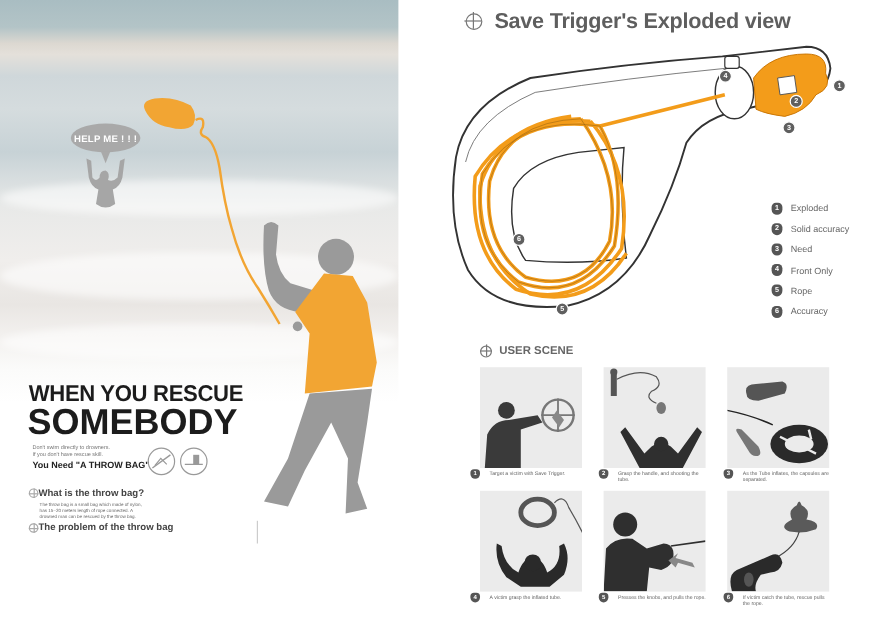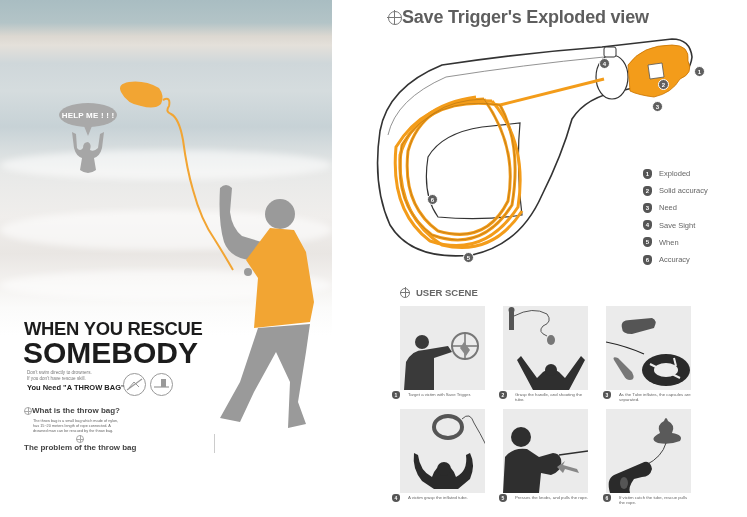--- a/index.html
+++ b/index.html
@@ -39,21 +39,21 @@
   .section-h .crossh::after { content:""; position:absolute; top:3px; left:-1px; height:1px; width:8px; background:#aaa; }
   .desc { position: absolute; left: 33px; top: 419px; font-size: 3.8px; color: #666; line-height: 4.8px; width: 90px; }
 
   .grad-bar { position: absolute; left: 24px; top: 505px; width: 176px; height: 3px; background: linear-gradient(90deg, #f0a020 0%, #d89a36 40%, #8a6a4a 75%, #222 100%); }
   .divider-v { position: absolute; left: 214px; top: 434px; width: 1px; height: 72px; background: #ccc; }
 
   .bullets { position: absolute; left: 229px; top: 455px; font-size: 3.8px; color: #666; line-height: 4.8px; list-style: none; width: 100px; }
   .tag { position: absolute; top: 490px; background: #999; color: #eee; font-size: 6.2px; font-weight: bold; text-align: center; display: flex; align-items: center; justify-content: center; line-height: 6.5px; }
 
   
-  .right-title { position: absolute; left: 388px; top: 7px; display: flex; align-items: center; gap: 0; }
+  .right-title { position: absolute; left: 388px; top: 7px; display: flex; align-items: center; gap: 10px; }
   .right-title .t { font-size: 18px; font-weight: bold; color: #5e5e5e; letter-spacing: -0.2px; }
   .cross-icon { width: 14px; height: 14px; border: 1.4px solid #777; border-radius: 50%; position: relative; }
   .cross-icon::before { content:""; position:absolute; left:5px; top:-2px; width:1.4px; height:14px; background:#777; }
   .cross-icon::after { content:""; position:absolute; top:5px; left:-2px; height:1.4px; width:14px; background:#777; }
 
   .legend { position: absolute; left: 643px; top: 165px; list-style: none; }
   .legend li { display: flex; align-items: center; height: 17.2px; font-size: 7.5px; color: #666; }
   .legend .num, .badge-num {
     display: inline-flex; align-items: center; justify-content: center;
     width: 9px; height: 10px; background: #555; color: #fff; font-size: 6px; font-weight: bold;
@@ -121,21 +121,21 @@
         <rect x="10" y="5" width="5" height="8" fill="#999"></rect>
       </svg>
   </div>
 
   <div class="section-h" style="top:406px;">
     <span class="crossh"></span>
     <span>What is the throw bag?</span>
   </div>
   <div class="desc">The throw bag is a small bag which made of nylon, has 15~20 meters length of rope connected. A drowned man can be rescued by the throw bag.</div>
 
-  <div class="section-h" style="top:435px;flex-direction:column;">
+  <div class="section-h" style="top:435px;">
     <span class="crossh"></span>
     <span>The problem of the throw bag</span>
   </div>
 
   <svg style="position:absolute;left:20px;top:450px;" width="180" height="54" viewBox="0 0 180 54">
     <g fill="#9a9a9a">
       <circle cx="8" cy="11" r="3.5"></circle>
         <text x="6.5" y="13" font-size="4" fill="#fff">1</text>
       <path d="M6 22 Q10 17 14 20 L16 28 L14 34 L16 50 L12 50 L10 38 L8 50 L4 50 L6 34 Z"></path>
       <circle cx="62" cy="11" r="3.5"></circle>
@@ -219,25 +219,25 @@
   <li>
       <span class="num">2</span>
       <span>Solid accuracy</span>
     </li>
   <li>
       <span class="num">3</span>
       <span>Need</span>
     </li>
   <li>
       <span class="num">4</span>
-      <span>Save Sight</span>
+      <span>Front Only</span>
     </li>
   <li>
       <span class="num">5</span>
-      <span>When</span>
+      <span>Rope</span>
     </li>
   <li>
       <span class="num">6</span>
       <span>Accuracy</span>
     </li>
 </ul>
 
 <div class="scene-title">
   <span class="cross-icon"></span>
   <span class="t">USER SCENE</span>

